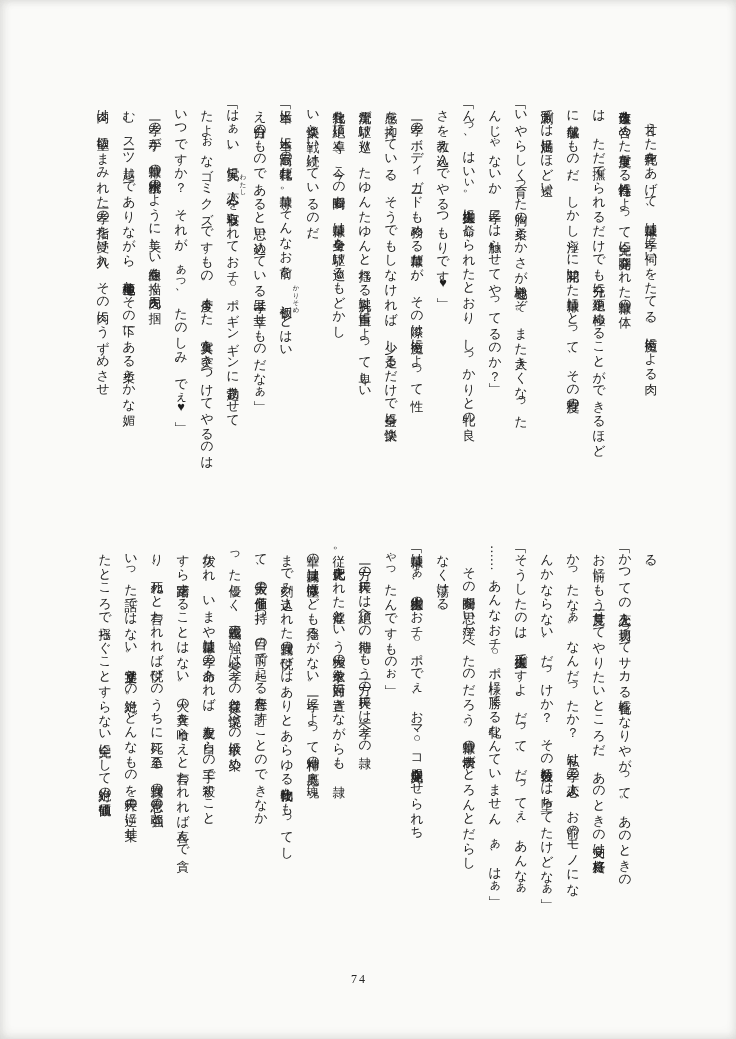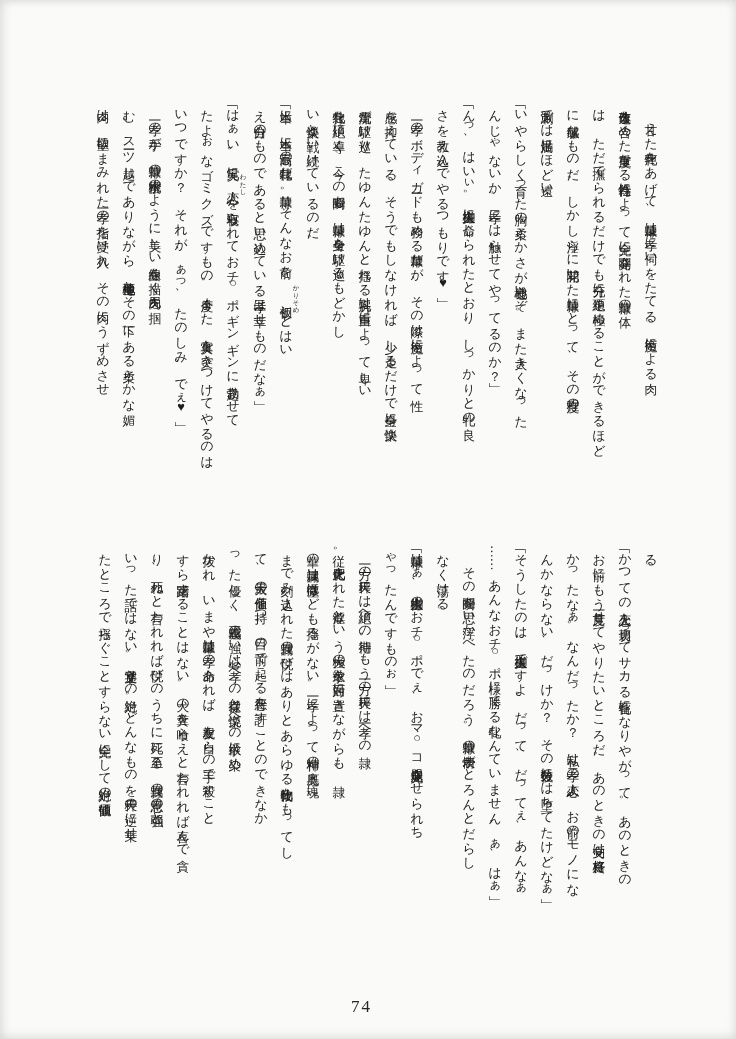--- a/index.html
+++ b/index.html
@@ -44,23 +44,23 @@
   }
   ruby { ruby-align: center; }
   rt {
     font-size: 6.4px;
     letter-spacing: 0;
     color: #2a2a2a;
   }
   .page-number {
     position: absolute;
     left: 351px;
-    top: 997px;
+    top: 972px;
     font-family: "Liberation Serif", "DejaVu Serif", serif;
-    font-size: 17px;
+    font-size: 12px;
     letter-spacing: 2px;
     color: #262626;
   }
 </style>
 </head>
 <body>
 
 <div class="page">
   <div class="vblock" id="top-block">
       <div class="vline">　甘えた牝声をあげて、隷華は一孝に伺いをたてる。魔術による肉</div>

